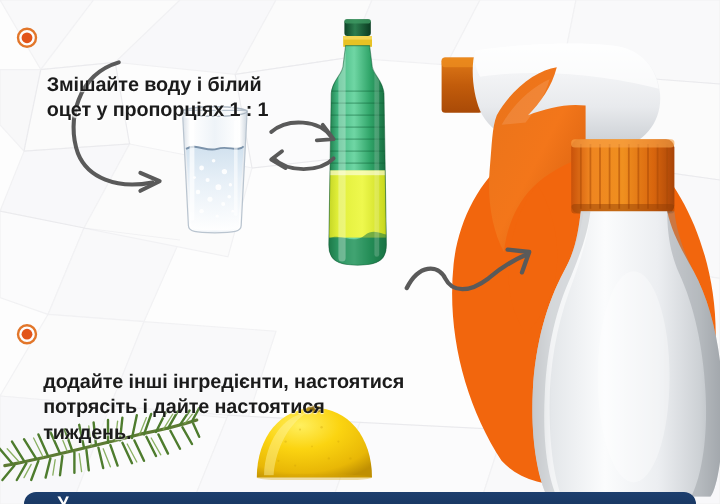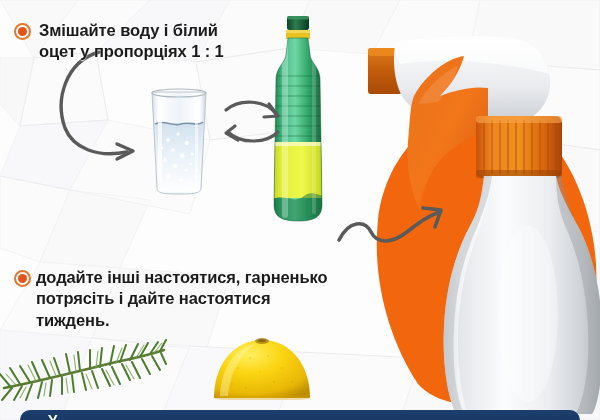--- a/index.html
+++ b/index.html
@@ -51,20 +51,21 @@
     background: #e2541a;
   }
   .bullet-text {
     font-size: 16.5px;
     font-weight: bold;
     line-height: 1.30;
     color: #1b1b1b;
     letter-spacing: -0.1px;
     white-space: pre-line;
     text-shadow: 0 1px 1px rgba(255,255,255,0.9);
+    margin-top: 41px;
   }
   #b1 { left: 14px; top: 20px;  width: 260px; }
   #b2 { left: 14px; top: 228px; width: 330px; }
   #b3 { left: 14px; top: 267px; width: 360px; }
   #b3 .bullet-dot { margin-right: 5px; }
 
   
   .arrow-svg {
     position: absolute;
     z-index: 20;
@@ -503,21 +504,21 @@
 
   <div class="bullet-block" id="b1">
     <span class="bullet-dot"></span>
     <span class="bullet-text">Змішайте воду і білий
 оцет у пропорціях 1 : 1</span>
   </div>
 
 
   <div class="bullet-block" id="b3">
     <span class="bullet-dot"></span>
-    <span class="bullet-text">додайте інші настоятися, гарненько
+    <span class="bullet-text">додайте інші інгредієнти, настоятися
 потрясіть і дайте настоятися
 тиждень.</span>
   </div>
 
   <div id="bottom-bar">
     <span class="bar-text">У</span>
   </div>
 
 </div>
 

